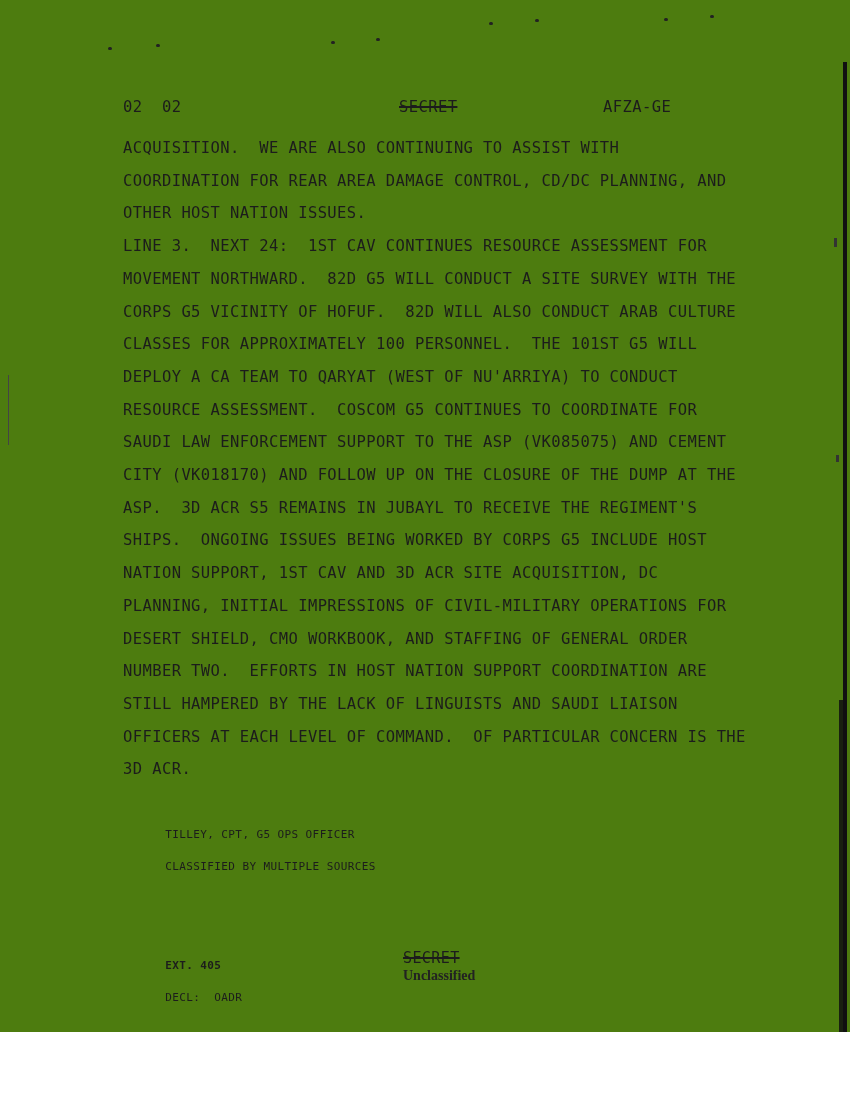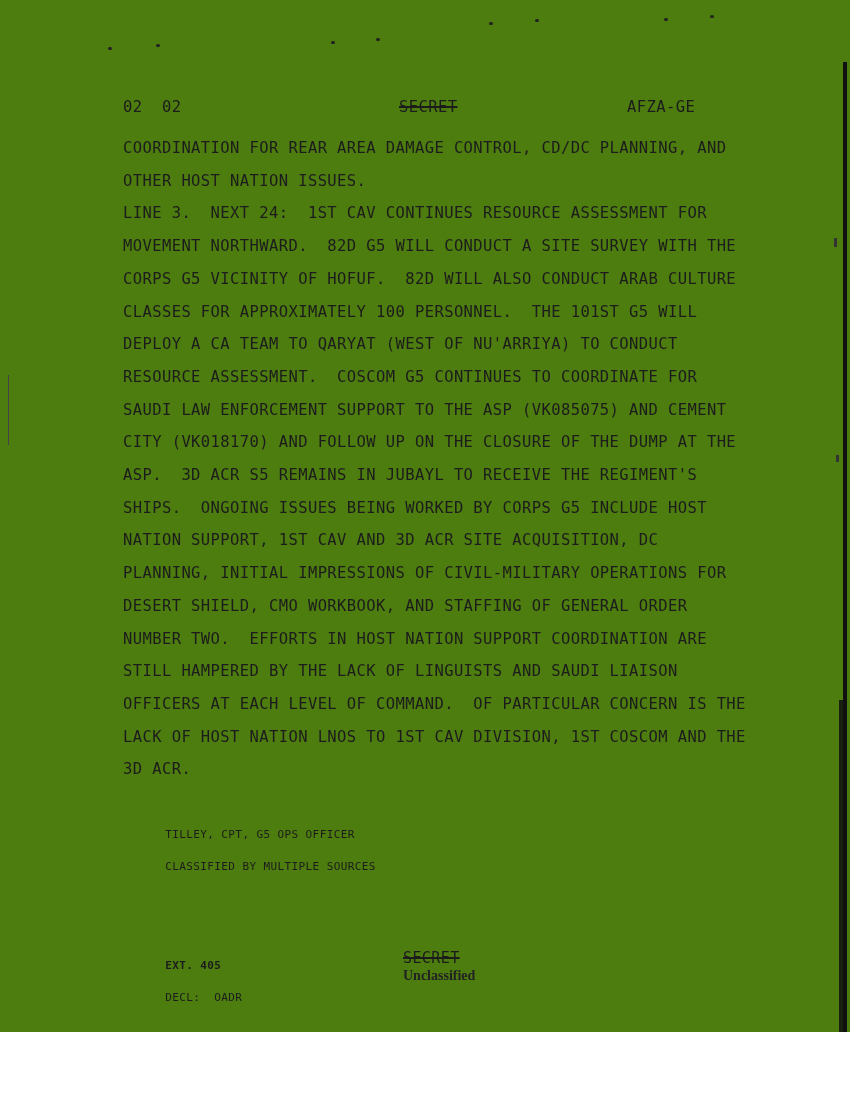--- a/index.html
+++ b/index.html
@@ -18,21 +18,21 @@
   }
   .doc-text {
     font-size: 15.5px;
     letter-spacing: 0.4px;
     white-space: pre;
   }
   
   .doc-header { position: absolute; top: 98px; left: 0; width: 850px; height: 22px; }
   .hdr-pagenum { position: absolute; left: 123px; top: 0; }
   .hdr-class   { position: absolute; left: 399px; top: 0; }
-  .hdr-office  { position: absolute; left: 603px; top: 0; margin-left: 24px; }
+  .hdr-office  { position: absolute; left: 603px; top: 0; }
   .struck {
     text-decoration: line-through;
     text-decoration-thickness: 2px;
   }
   
   .doc-body {
     position: absolute;
     left: 123px;
     top: 132px;
     width: 660px;
@@ -92,39 +92,39 @@
   <div class="dot" style="position:absolute;left:331px;top:41px;"></div>
   <div class="dot" style="position:absolute;left:376px;top:38px;"></div>
 
   <div class="doc-header">
     <span class="doc-text hdr-pagenum">02  02</span>
     <span class="doc-text hdr-class struck">SECRET</span>
     <span class="doc-text hdr-office">AFZA-GE</span>
   </div>
 
   <div class="doc-body">
+    <div class="tline">ACQUISITION.  WE ARE ALSO CONTINUING TO ASSIST WITH</div>
     <div class="tline">COORDINATION FOR REAR AREA DAMAGE CONTROL, CD/DC PLANNING, AND</div>
     <div class="tline">OTHER HOST NATION ISSUES.</div>
     <div class="tline">LINE 3.  NEXT 24:  1ST CAV CONTINUES RESOURCE ASSESSMENT FOR</div>
     <div class="tline">MOVEMENT NORTHWARD.  82D G5 WILL CONDUCT A SITE SURVEY WITH THE</div>
     <div class="tline">CORPS G5 VICINITY OF HOFUF.  82D WILL ALSO CONDUCT ARAB CULTURE</div>
     <div class="tline">CLASSES FOR APPROXIMATELY 100 PERSONNEL.  THE 101ST G5 WILL</div>
     <div class="tline">DEPLOY A CA TEAM TO QARYAT (WEST OF NU'ARRIYA) TO CONDUCT</div>
     <div class="tline">RESOURCE ASSESSMENT.  COSCOM G5 CONTINUES TO COORDINATE FOR</div>
     <div class="tline">SAUDI LAW ENFORCEMENT SUPPORT TO THE ASP (VK085075) AND CEMENT</div>
     <div class="tline">CITY (VK018170) AND FOLLOW UP ON THE CLOSURE OF THE DUMP AT THE</div>
     <div class="tline">ASP.  3D ACR S5 REMAINS IN JUBAYL TO RECEIVE THE REGIMENT'S</div>
     <div class="tline">SHIPS.  ONGOING ISSUES BEING WORKED BY CORPS G5 INCLUDE HOST</div>
     <div class="tline">NATION SUPPORT, 1ST CAV AND 3D ACR SITE ACQUISITION, DC</div>
     <div class="tline">PLANNING, INITIAL IMPRESSIONS OF CIVIL-MILITARY OPERATIONS FOR</div>
     <div class="tline">DESERT SHIELD, CMO WORKBOOK, AND STAFFING OF GENERAL ORDER</div>
     <div class="tline">NUMBER TWO.  EFFORTS IN HOST NATION SUPPORT COORDINATION ARE</div>
     <div class="tline">STILL HAMPERED BY THE LACK OF LINGUISTS AND SAUDI LIAISON</div>
     <div class="tline">OFFICERS AT EACH LEVEL OF COMMAND.  OF PARTICULAR CONCERN IS THE</div>
-    <div class="tline">LACK OF HOST NATION LNOS TO 1ST CAV DIVISION, 1ST COSCOM AND THE</div>
     <div class="tline">3D ACR.</div>
 
     <div class="sig-row">
       <span class="sig-left-1">TILLEY, CPT, G5 OPS OFFICER</span>
       <span>CLASSIFIED BY MULTIPLE SOURCES</span>
     </div>
     <div class="sig-row">
       <span class="sig-left-2">EXT. 405</span>
       <span>DECL:  OADR</span>
     </div>

